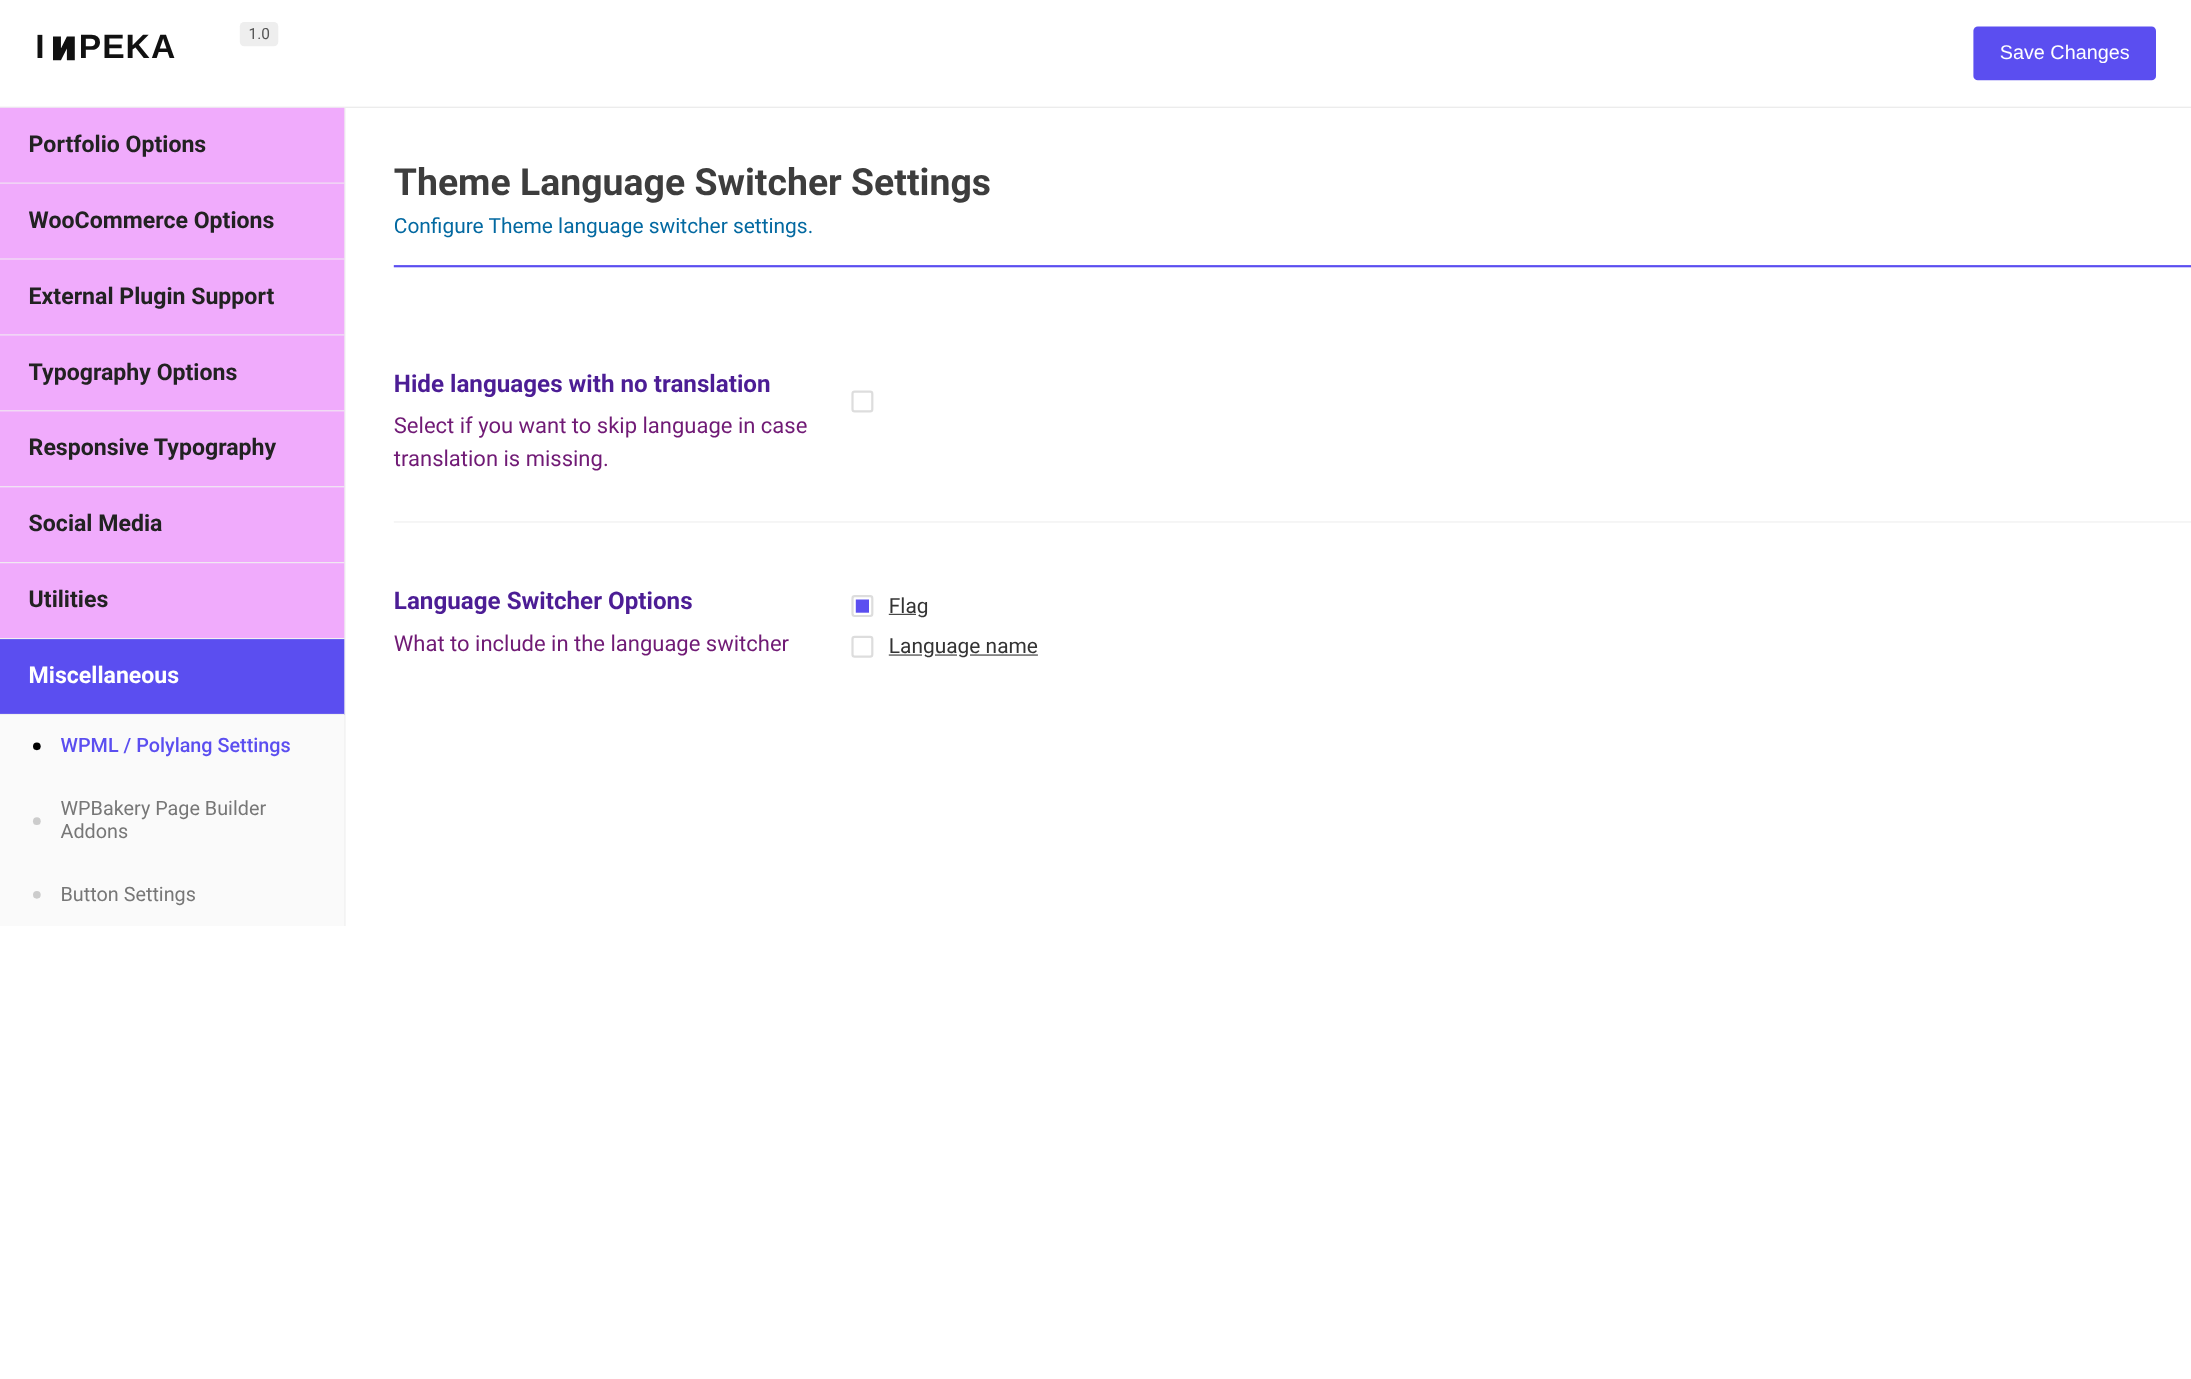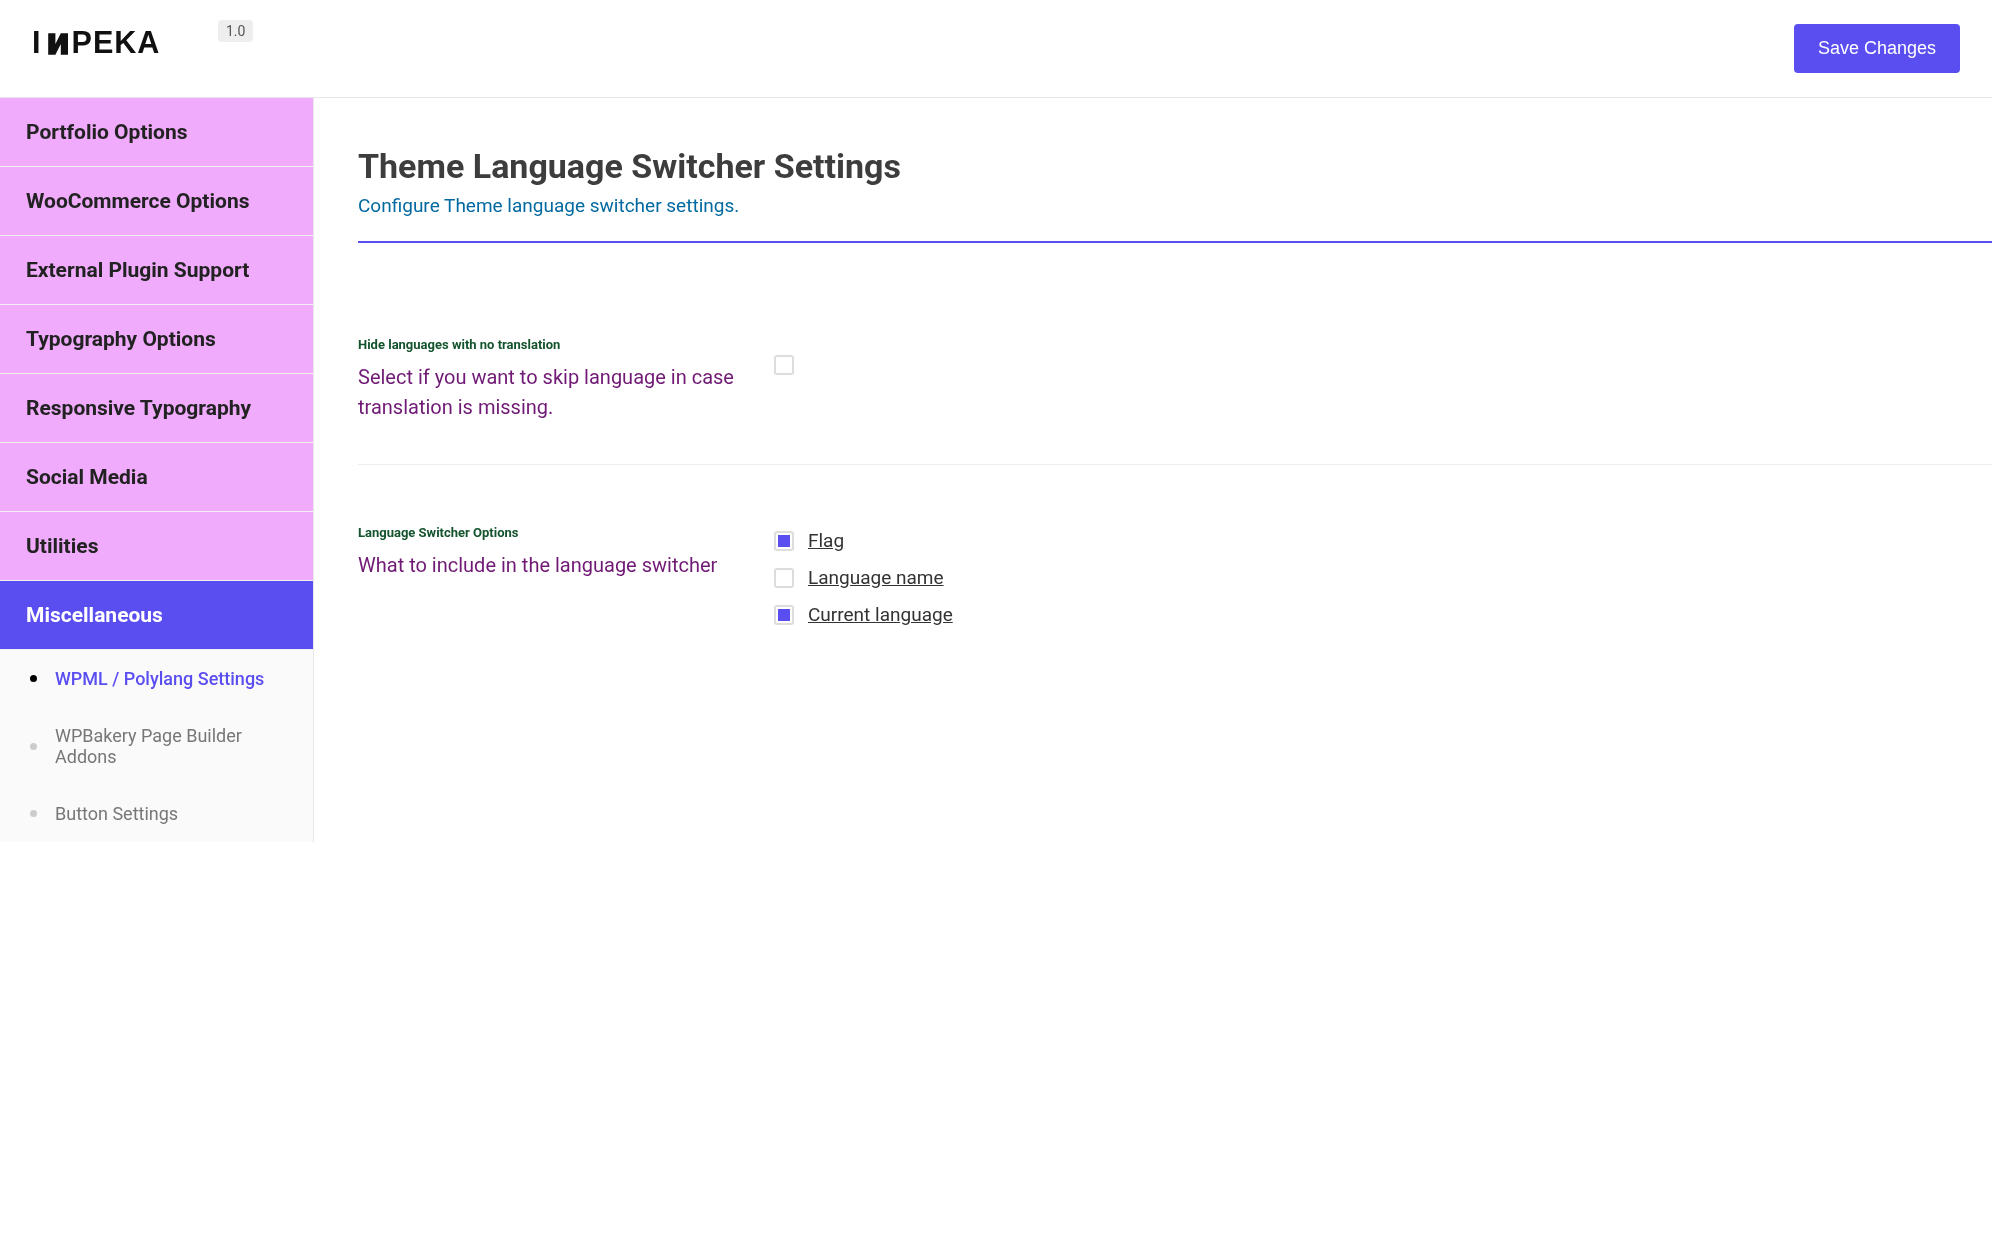--- a/index.html
+++ b/index.html
@@ -154,23 +154,23 @@
     .setting-row:last-child {
       border-bottom: none;
     }
     
     .setting-left {
       width: 416px;
       padding-right: 40px;
     }
     
     .setting-label {
-      font-size: 13px;
+      font-size: 22px;
       font-weight: 700;
-      color: #14532d;
+      color: #4c1d95;
       margin-bottom: 10px;
     }
     
     .setting-desc {
       font-size: 20px;
       color: #701a75;
       line-height: 1.5;
     }
     
     .setting-right {
@@ -295,22 +295,18 @@
       <div class="setting-right" style="padding-top:4px;">
         <div class="checkbox-group">
           <div class="checkbox-row">
             <span class="checkbox checked"></span>
             <span class="checkbox-label">Flag</span>
           </div>
           <div class="checkbox-row">
             <span class="checkbox"></span>
             <span class="checkbox-label">Language name</span>
           </div>
-          <div class="checkbox-row">
-            <span class="checkbox checked"></span>
-            <span class="checkbox-label">Current language</span>
-          </div>
         </div>
       </div>
     </div>
 
   </div>
 </div>
 
 </body></html>

